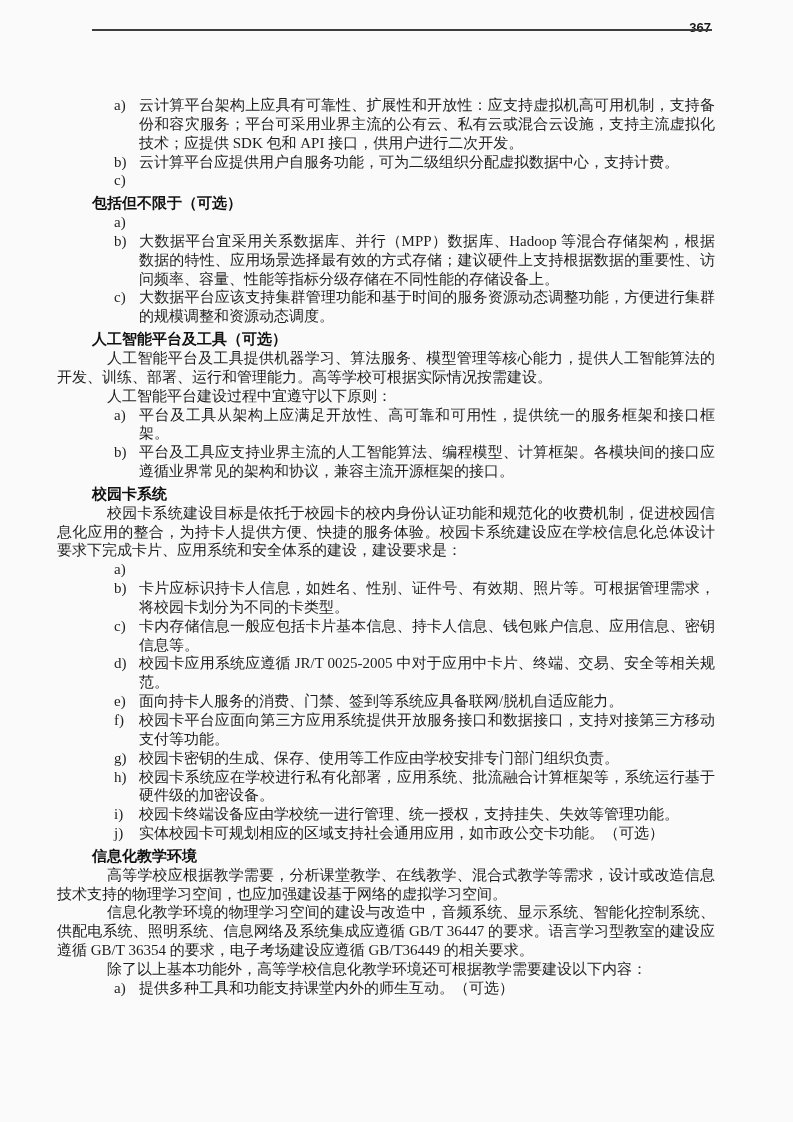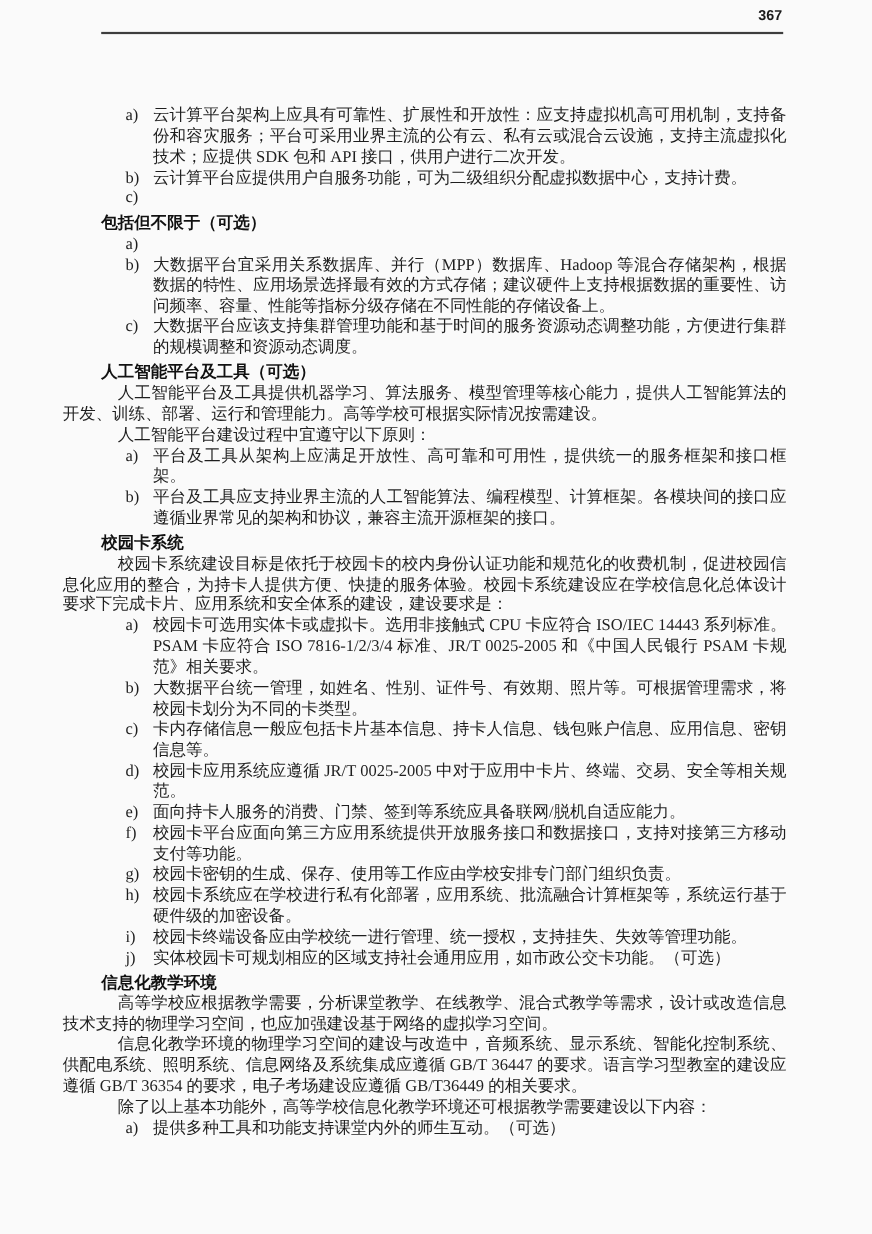--- a/index.html
+++ b/index.html
@@ -6,21 +6,21 @@
   body {
     width: 793px; height: 1122px;
     background: #fafafa;
     font-family: "Liberation Serif", "DejaVu Serif", serif;
     color: #1e1e1e;
     overflow: hidden;
   }
   .page { position: relative; width: 793px; height: 1122px; }
 
   .pagenum {
-    position: absolute; top: 6px; right: 82px;
+    position: absolute; top: 20px; right: 82px;
     font-family: "Liberation Sans", "DejaVu Sans", sans-serif;
     font-weight: 700; font-size: 13px; color: #1a1a1a; margin-left: 48px;
   }
   .rule {
     position: absolute; top: 29px; left: 92px;
     width: 620px; height: 2px; background: #3d3d3d;
   }
 
   .content {
     position: absolute; top: 96px; left: 57px; width: 658px;
@@ -79,25 +79,24 @@
         <span class="txt">平台及工具从架构上应满足开放性、高可靠和可用性，提供统一的服务框架和接口框架。</span>
       </div>
       <div class="li">
         <span class="lab">b)</span>
         <span class="txt">平台及工具应支持业界主流的人工智能算法、编程模型、计算框架。各模块间的接口应遵循业界常见的架构和协议，兼容主流开源框架的接口。</span>
       </div>
       <div class="heading">校园卡系统</div>
       <div class="para">校园卡系统建设目标是依托于校园卡的校内身份认证功能和规范化的收费机制，促进校园信息化应用的整合，为持卡人提供方便、快捷的服务体验。校园卡系统建设应在学校信息化总体设计要求下完成卡片、应用系统和安全体系的建设，建设要求是：</div>
       <div class="li">
         <span class="lab">a)</span>
-        <span class="txt">校园卡可选用实体卡或虚拟卡。选用非接触式 CPU 卡应符合 ISO/IEC 14443 系列标准。PSAM 卡应符合 ISO 7816-1/2/3/4 标准、JR/T 0025-2005 和《中国人民银行 PSAM 卡规范》相关要求。</span>
       </div>
       <div class="li">
         <span class="lab">b)</span>
-        <span class="txt">大数据平台统一管理，如姓名、性别、证件号、有效期、照片等。可根据管理需求，将校园卡划分为不同的卡类型。</span>
+        <span class="txt">卡片应标识持卡人信息，如姓名、性别、证件号、有效期、照片等。可根据管理需求，将校园卡划分为不同的卡类型。</span>
       </div>
       <div class="li">
         <span class="lab">c)</span>
         <span class="txt">卡内存储信息一般应包括卡片基本信息、持卡人信息、钱包账户信息、应用信息、密钥信息等。</span>
       </div>
       <div class="li">
         <span class="lab">d)</span>
         <span class="txt">校园卡应用系统应遵循 JR/T 0025-2005 中对于应用中卡片、终端、交易、安全等相关规范。</span>
       </div>
       <div class="li">

